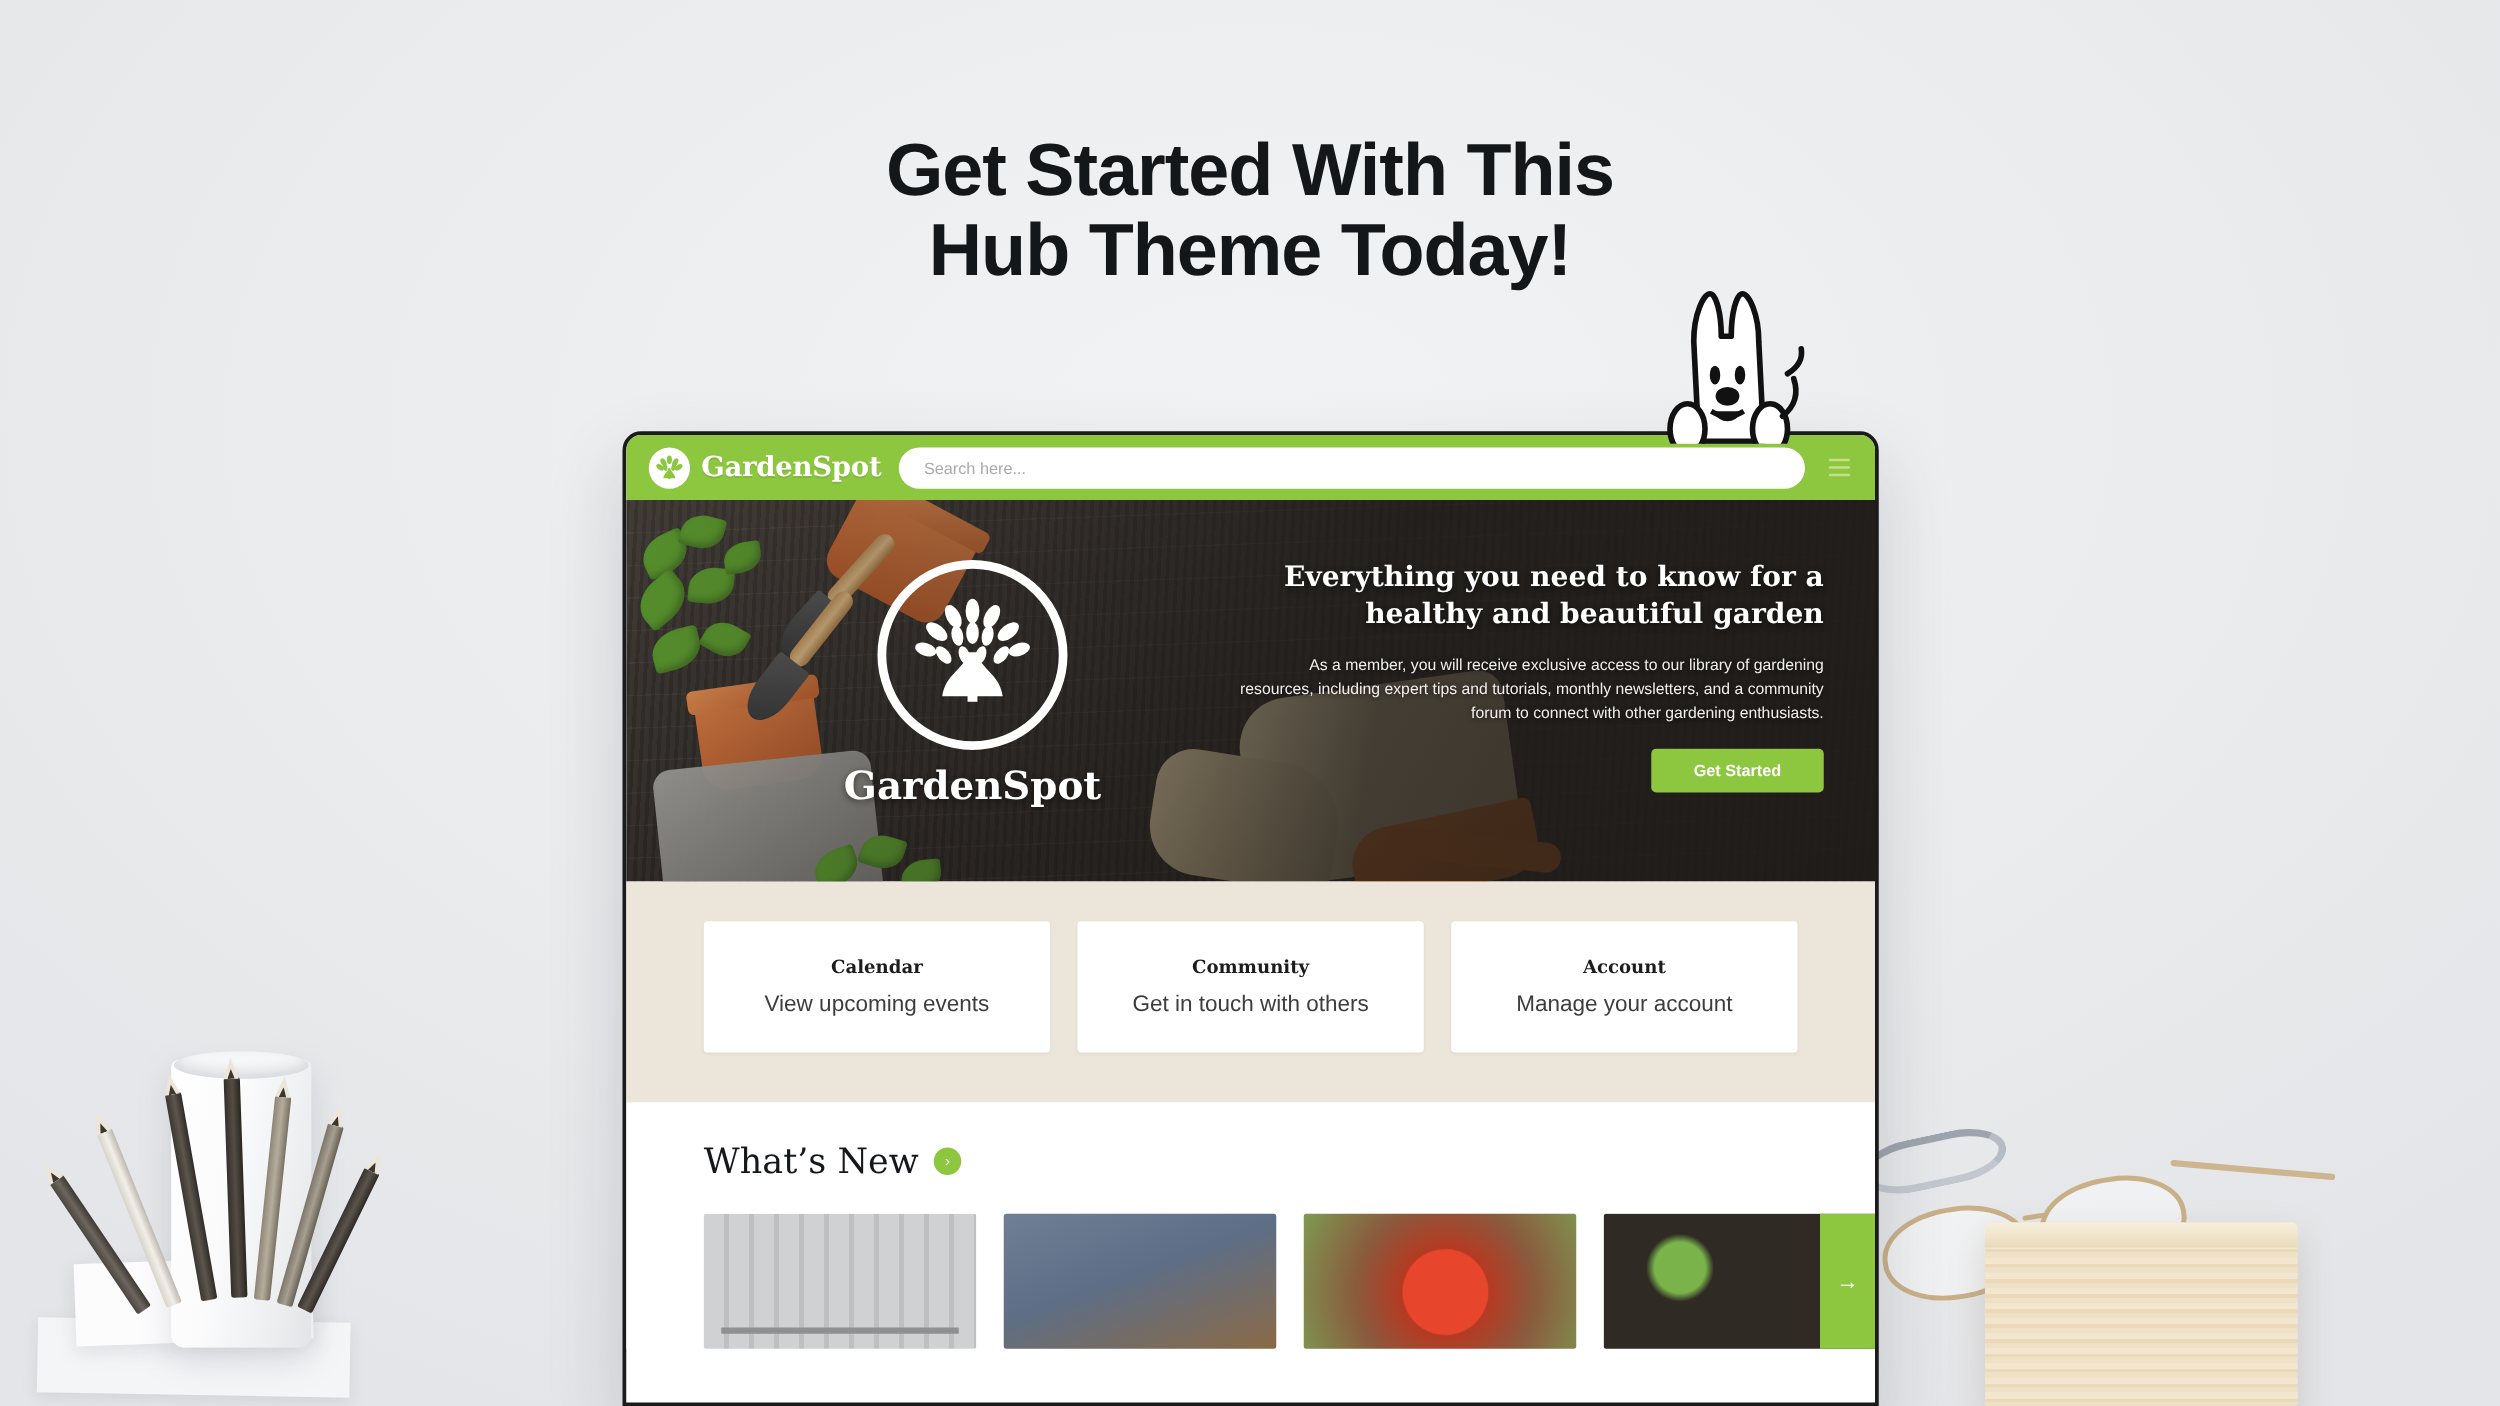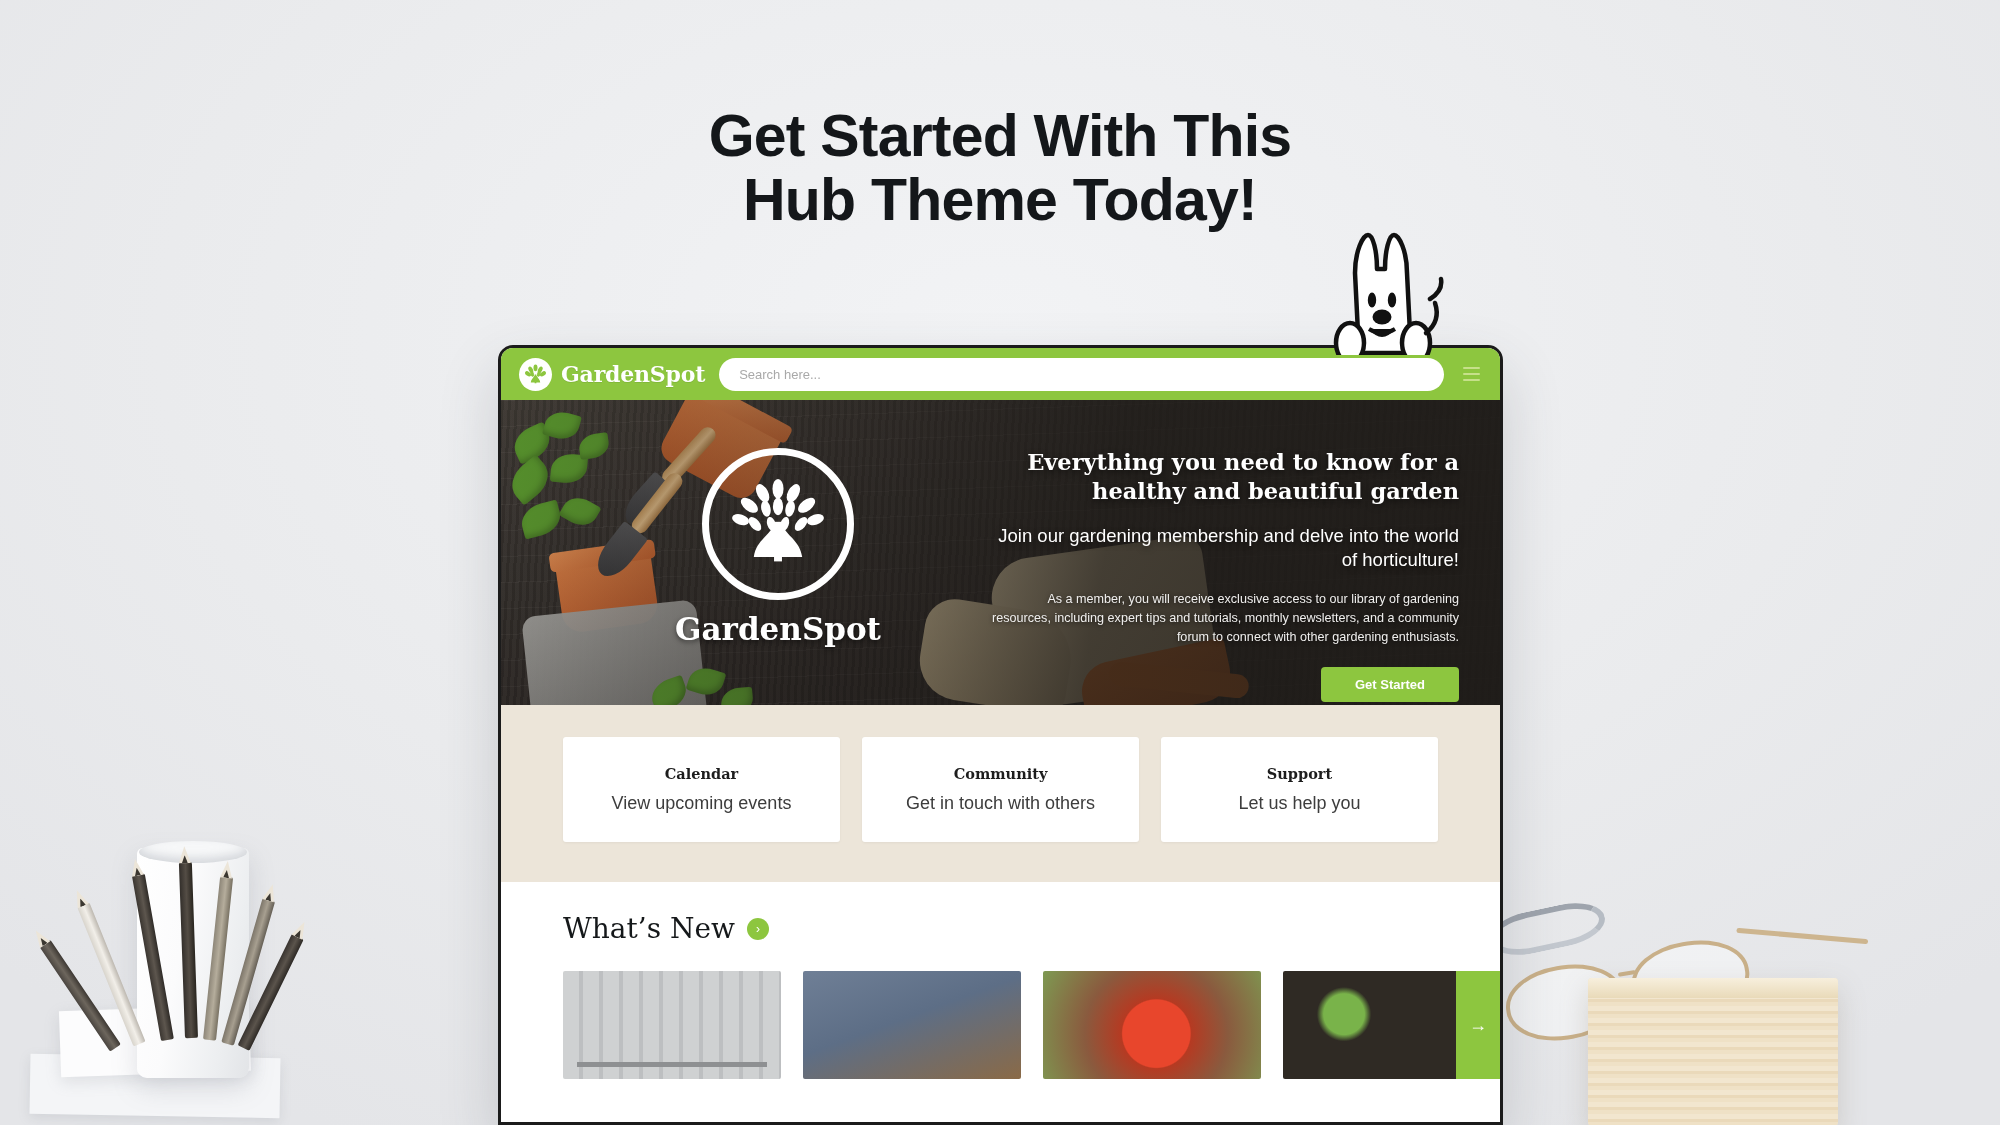--- a/index.html
+++ b/index.html
@@ -318,38 +318,37 @@
             <path d="M46 52 C40 62 30 66 28 80 h44 c-2-14-12-18-18-28z"></path>
             <rect x="46.4" y="48" width="7.2" height="36"></rect>
           </g>
         </svg>
       </div>
       <div class="hero-word">GardenSpot</div>
     </div>
 
     <div class="hero-copy">
       <div class="hero-h1">Everything you need to know for a healthy and beautiful garden</div>
-      <div class="hero-h2">Join our gardening membership and delve into the world of horticulture!</div>
       <div class="hero-p">As a member, you will receive exclusive access to our library of gardening resources, including expert tips and tutorials, monthly newsletters, and a community forum to connect with other gardening enthusiasts.</div>
       <div class="btn-green">Get Started</div>
     </div>
   </div>
 
   <div class="cards-band">
     <div class="card">
       <div class="card-title">Calendar</div>
       <div class="card-sub">View upcoming events</div>
     </div>
     <div class="card">
       <div class="card-title">Community</div>
       <div class="card-sub">Get in touch with others</div>
     </div>
     <div class="card">
-      <div class="card-title">Support</div>
-      <div class="card-sub">Let us help you</div>
+      <div class="card-title">Account</div>
+      <div class="card-sub">Manage your account</div>
     </div>
   </div>
 
   <div class="wn-band">
     <div class="wn-head">
       <div class="wn-title">What’s New</div>
       <div class="wn-arrow">›</div>
     </div>
     <div class="thumbs">
       <div class="thumb t1"></div>

